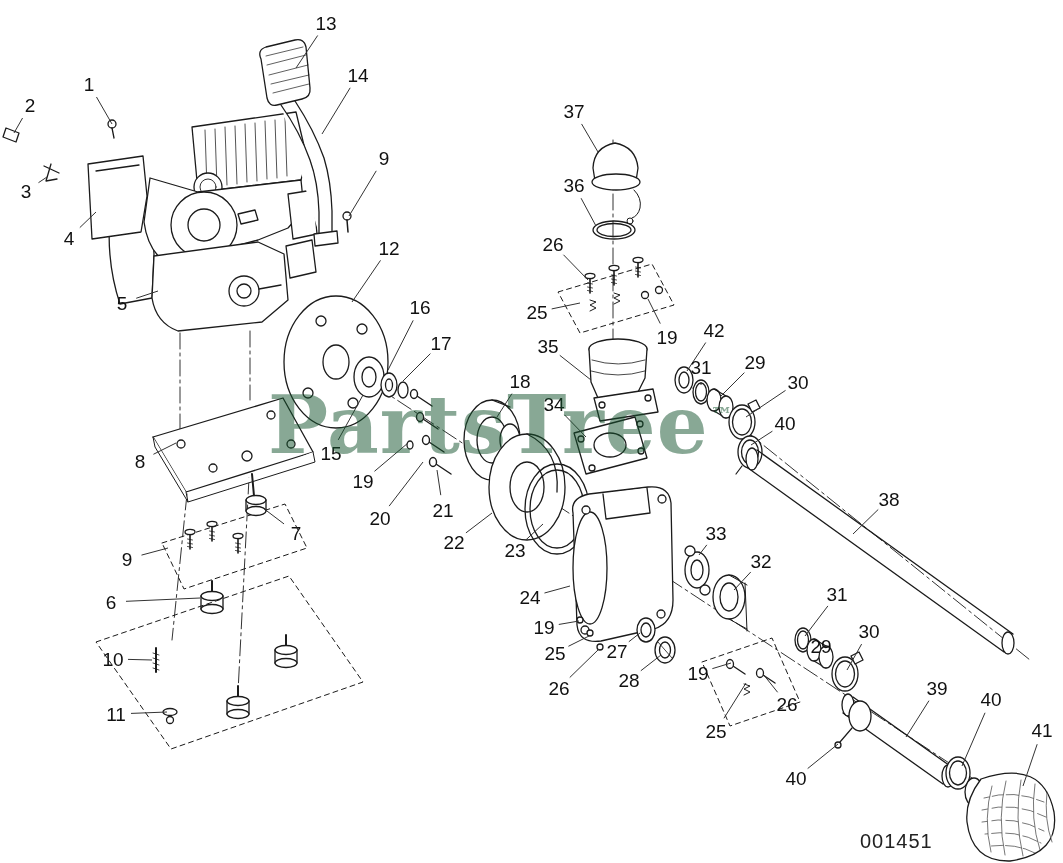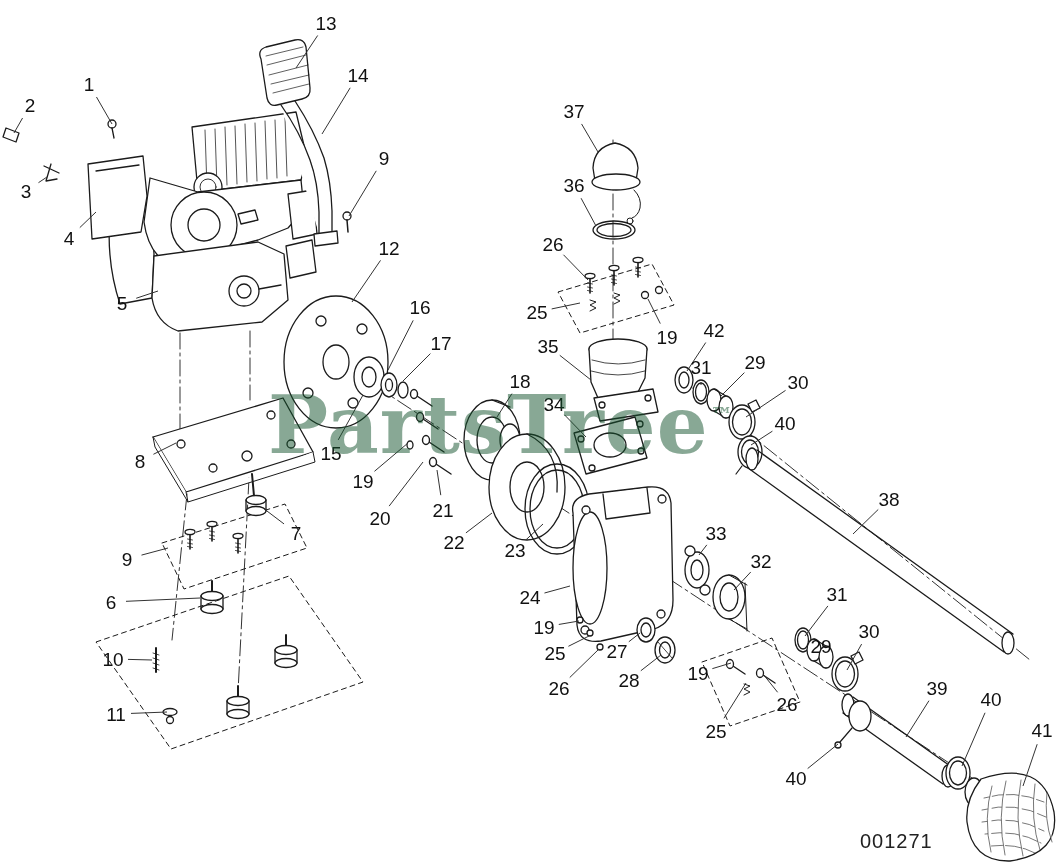--- a/index.html
+++ b/index.html
@@ -445,15 +445,15 @@
         <text x="1042" y="737" class="callout">41</text>
         <line x1="807.6586730606123" y1="768.5620265699805" x2="838" y2="744" class="leader"></line>
         <text x="796" y="785" class="callout">40</text>
       </g>
 </svg>
 
 <div id="watermark">
   <span>PartsTree</span><sup>™</sup>
 </div>
 
-<div id="part-id">001271</div>
+<div id="part-id">001451</div>
 
 </div>
 
 </body></html>

